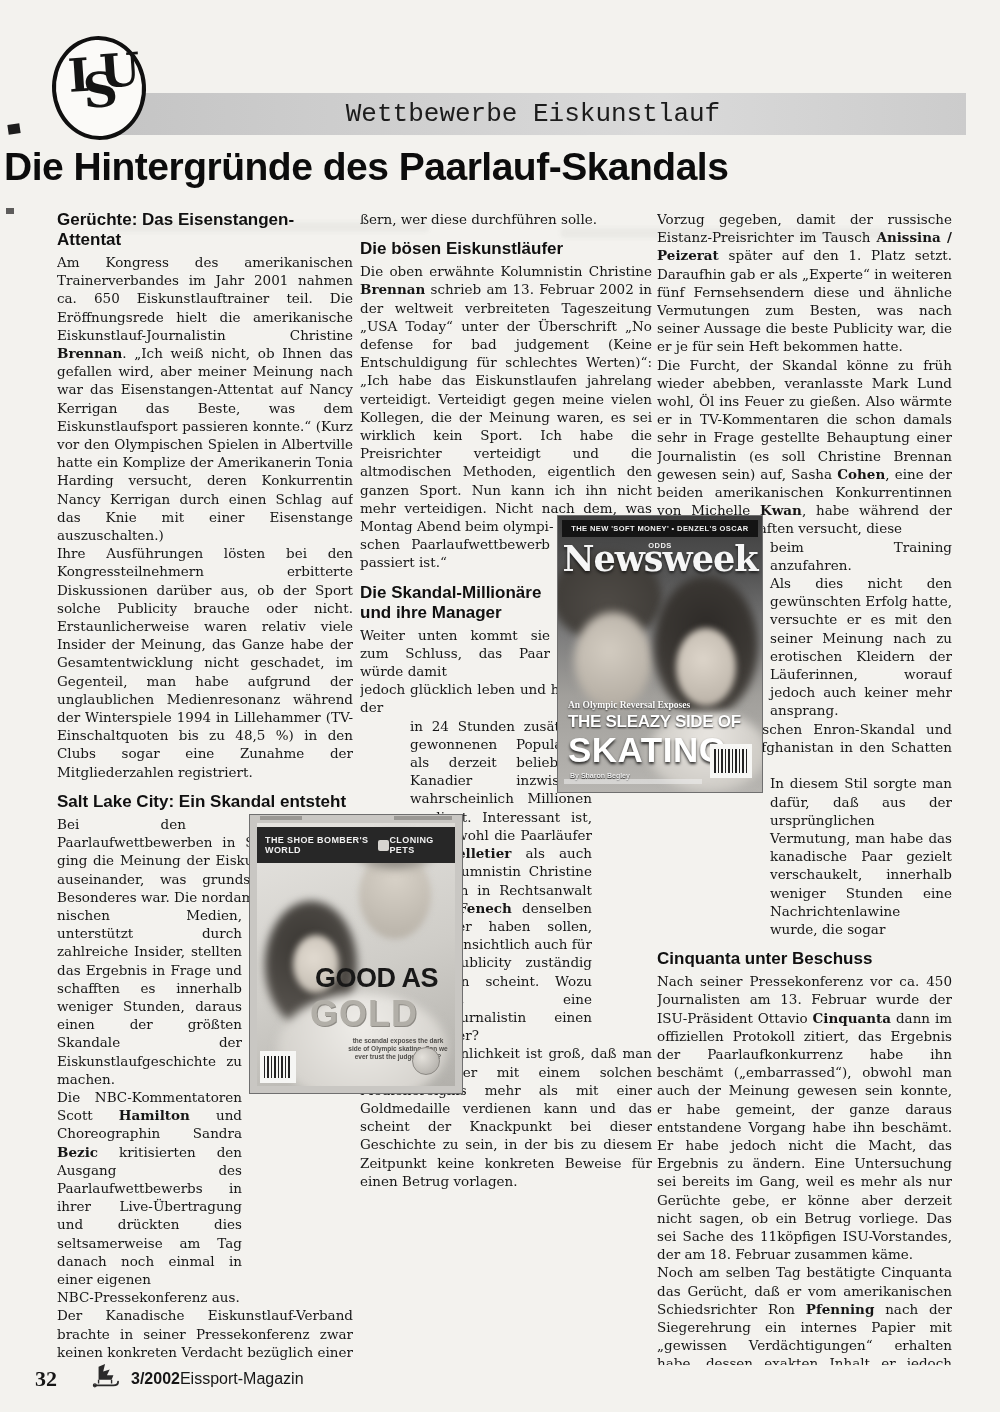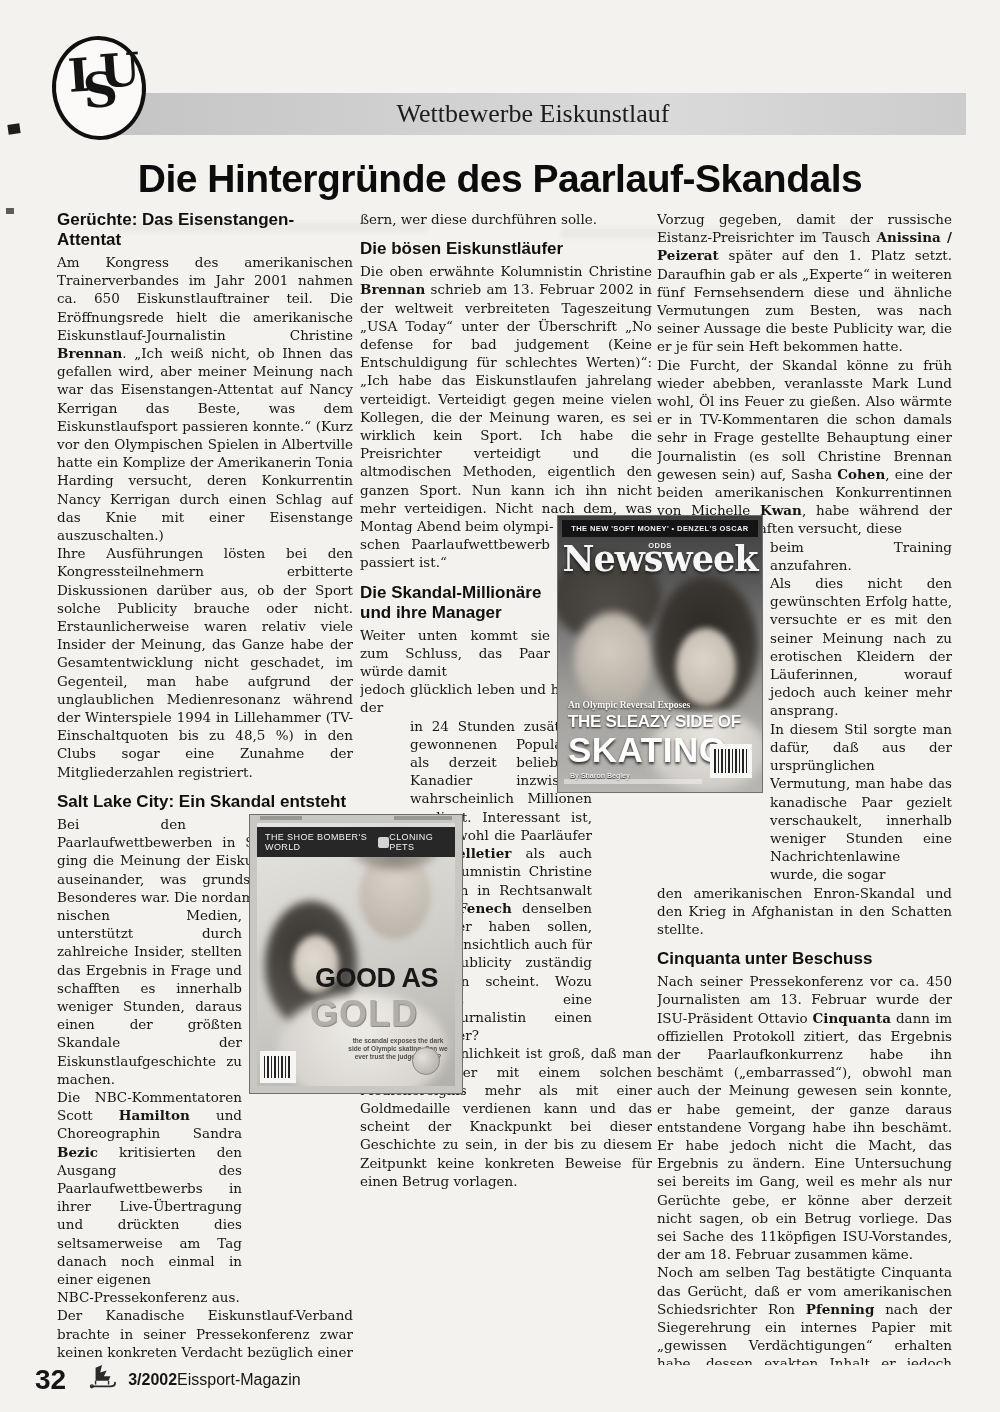--- a/index.html
+++ b/index.html
@@ -3,28 +3,28 @@
 <meta charset="utf-8">
 <style>
   html,body{margin:0;padding:0;background:#e8e7e3;}
   .page{position:relative;width:1000px;height:1412px;margin:0 auto;background:#f3f2ee;overflow:hidden;
         font-family:"DejaVu Serif","Liberation Serif",serif;color:#161616;}
 
   
   .banner-bar{position:absolute;left:100px;top:93px;width:866px;height:42px;
               background:linear-gradient(90deg,#c4c4c4,#dadada 65%,#cccccc);z-index:1;}
   .banner-bar .banner-label{display:block;text-align:center;line-height:42px;
-              font-family:Liberation Serif, serif;font-size:26px;color:#1c1c1c;}
+              font-family:Liberation Mono, monospace;font-size:26px;color:#1c1c1c;}
   .isu-logo{position:absolute;left:52px;top:36px;width:86px;height:96px;border:4px solid #101010;
             border-radius:50%;background:#fbfaf8;z-index:2;transform:rotate(-4deg);}
   .isu-logo span{position:absolute;font-family:"DejaVu Serif",serif;font-weight:700;color:#141414;line-height:1;}
   .isu-logo .l-i{left:13px;top:11px;font-size:46px;}
   .isu-logo .l-s{left:27px;top:26px;font-size:48px;}
   .isu-logo .l-u{left:45px;top:9px;font-size:46px;}
-  .article-title{position:absolute;left:0;right:0;top:141px;text-align:center;margin:16px;
+  .article-title{position:absolute;left:0;right:0;top:141px;margin:4px;
             font-family:"Liberation Sans","DejaVu Sans",sans-serif;font-weight:800;
             font-size:39px;letter-spacing:-0.5px;color:#0c0c0c;z-index:2;}
 
   
   .smudge{position:absolute;background:rgba(95,95,95,.09);border-radius:5px;filter:blur(2px);z-index:0;}
   .edge-mark{position:absolute;background:#1d1d1d;z-index:1;}
 
   
   .col{position:absolute;top:210px;height:1155px;overflow:hidden;z-index:2;}
   .col-1{left:57px;width:296px;}
@@ -41,22 +41,22 @@
   .col-2 .wrap-narrow-right{width:190px;}
   .col-2 .wrap-narrow-left{margin-left:50px;width:182px;}
   .col-3 .wrap-narrow-left{margin-left:113px;width:182px;}
 
   
   .cover{position:absolute;z-index:3;box-shadow:0 0 0 1px #6f6f6f;}
   .cover-gold{left:250px;top:815px;width:212px;height:278px;background:#c9c7c3;}
   .cover-gold .photo{position:absolute;left:7px;right:7px;top:8px;bottom:7px;
         background:linear-gradient(160deg,#e6e4e0,#cfcdc8 55%,#b2b0ab);overflow:hidden;}
   .cover-gold .tiny-bar{position:absolute;top:1px;height:4px;background:#9a9894;}
-  .cover-gold .g-banner{position:absolute;left:7px;right:7px;top:12px;height:30px;background:#272727;
-        color:#f1f1f1;font-family:"Liberation Sans",sans-serif;font-weight:400;font-size:9px;
+  .cover-gold .g-banner{position:absolute;left:7px;right:7px;top:12px;height:36px;background:#272727;
+        color:#f1f1f1;font-family:"Liberation Sans",sans-serif;font-weight:700;font-size:9px;
         letter-spacing:.4px;display:flex;align-items:center;justify-content:space-between;padding:8px 8px;box-sizing:border-box;}
   .g-sep{width:14px;height:11px;background:#d6d4d0;border-radius:2px;}
   .blob{position:absolute;border-radius:50%;filter:blur(4px);}
   .gold-head1{position:absolute;right:24px;top:148px;font-family:Liberation Sans, sans-serif;
         font-weight:800;font-size:27px;color:#181818;letter-spacing:-0.5px;}
   .gold-head2{position:absolute;right:44px;top:178px;font-family:"Liberation Sans",sans-serif;
         font-weight:800;font-size:36px;color:#b2afa8;text-shadow:1px 1px 0 #8d8a84;letter-spacing:1px;}
   .gold-caption{position:absolute;right:14px;top:222px;width:100px;font-family:"Liberation Sans",sans-serif;
         font-size:6.5px;line-height:8px;color:#4f4d4a;text-align:center;font-weight:700;}
   .medal{position:absolute;right:22px;bottom:18px;width:26px;height:26px;border-radius:50%;
@@ -80,21 +80,21 @@
   .n-head2{position:absolute;left:10px;top:214px;font-family:"Liberation Sans",sans-serif;
         font-weight:800;font-size:35px;color:#ffffff;text-shadow:0 2px 3px rgba(0,0,0,.8);letter-spacing:.5px;}
   .n-byline{position:absolute;left:12px;top:256px;font-family:"Liberation Sans",sans-serif;
         font-weight:700;font-size:7px;color:#efefef;text-shadow:0 1px 1px rgba(0,0,0,.8);}
   .cover-news .barcode-box{right:10px;bottom:14px;width:42px;height:34px;}
   .n-bottomline{position:absolute;left:6px;right:60px;bottom:8px;height:5px;background:rgba(240,240,240,.55);}
 
   
   .footer{position:absolute;left:35px;top:1364px;display:flex;align-items:center;z-index:2;
         font-family:"Liberation Sans","DejaVu Sans",sans-serif;color:#161616;}
-  .page-number{font-weight:700;font-size:28px;margin-right:22px;}
+  .page-number{font-weight:700;font-size:22px;margin-right:34px;font-family:Liberation Serif, serif;}
   .skate-icon{margin-right:10px;}
   .issue-number{font-weight:700;font-size:16px;}
   .magazine-name{font-size:16px;}
 </style>
 </head>
 <body>
 
 <div class="page">
 
   <div class="smudge" style="left:70px;top:116px;width:240px;height:12px;"></div>
@@ -135,22 +135,22 @@
       <p class="para wrap-narrow-right" lang="de"><span>Weiter unten kommt sie zum Schluss, das Paar würde damit</span></p>
       <p class="para wrap-full" lang="de"><span>jedoch glücklich leben und habe aufgrund der</span></p>
       <p class="para wrap-narrow-left" lang="de"><span>in 24 Stunden zusätzlich gewonnenen Popularität als derzeit beliebteste Kanadier inzwischen wahrscheinlich Millionen verdient. Interessant ist, daß sowohl die Paarläufer </span><span class="bold">Sale/Pelletier</span><span> als auch die Kolumnistin Christine Brennan in Rechtsanwalt Craig </span><span class="bold">Fenech</span><span> denselben Manager haben sollen, der offensichtlich auch für ihre Publicity zuständig zu sein scheint. Wozu braucht eine Sportjournalistin einen Manager?</span></p>
       <p class="para wrap-full" lang="de"><span>Die Wahrscheinlichkeit ist groß, daß man als Betroffener mit einem solchen Medienereignis mehr als mit einer Goldmedaille verdienen kann und das scheint der Knackpunkt bei dieser Geschichte zu sein, in der bis zu diesem Zeitpunkt keine konkreten Beweise für einen Betrug vorlagen.</span></p>
     </div>
   <div class="col col-3">
       <p class="para wrap-full" lang="de"><span>Vorzug gegeben, damit der russische Eistanz-Preisrichter im Tausch </span><span class="bold">Anissina / Peizerat</span><span> später auf den 1. Platz setzt. Daraufhin gab er als „Experte“ in weiteren fünf Fernsehsendern diese und ähnliche Vermutungen zum Besten, was nach seiner Aussage die beste Publicity war, die er je für sein Heft bekommen hatte.</span></p>
       <p class="para wrap-full" lang="de"><span>Die Furcht, der Skandal könne zu früh wieder abebben, veranlasste Mark Lund wohl, Öl ins Feuer zu gießen. Also wärmte er in TV-Kommentaren die schon damals sehr in Frage gestellte Behauptung einer Journalistin (es soll Christine Brennan gewesen sein) auf, Sasha </span><span class="bold">Cohen</span><span>, eine der beiden amerikanischen Konkurrentinnen von Michelle </span><span class="bold">Kwan</span><span>, habe während der US-Meisterschaften versucht, diese</span></p>
       <p class="para wrap-narrow-left" lang="de"><span>beim Training anzufahren.</span></p>
       <p class="para wrap-narrow-left" lang="de"><span>Als dies nicht den gewünschten Erfolg hatte, versuchte er es mit den seiner Meinung nach zu erotischen Kleidern der Läuferinnen, worauf jedoch auch keiner mehr ansprang.</span></p>
+      <p class="para wrap-full" lang="de"><span>den amerikanischen Enron-Skandal und den Krieg in Afghanistan in den Schatten stellte.</span></p>
       <p class="para wrap-narrow-left" lang="de"><span>In diesem Stil sorgte man dafür, daß aus der ursprünglichen Vermutung, man habe das kanadische Paar gezielt verschaukelt, innerhalb weniger Stunden eine Nachrichtenlawine wurde, die sogar</span></p>
-      <p class="para wrap-full" lang="de"><span>den amerikanischen Enron-Skandal und den Krieg in Afghanistan in den Schatten stellte.</span></p>
       <h3 class="col-heading wrap-full" lang="de"><span>Cinquanta unter Beschuss</span></h3>
       <p class="para wrap-full" lang="de"><span>Nach seiner Pressekonferenz vor ca. 450 Journalisten am 13. Februar wurde der ISU-Präsident Ottavio </span><span class="bold">Cinquanta</span><span> dann im offiziellen Protokoll zitiert, das Ergebnis der Paarlaufkonkurrenz habe ihn beschämt („embarrassed“), obwohl man auch der Meinung gewesen sein konnte, er habe gemeint, der ganze daraus entstandene Vorgang habe ihn beschämt. Er habe jedoch nicht die Macht, das Ergebnis zu ändern. Eine Untersuchung sei bereits im Gang, weil es mehr als nur Gerüchte gebe, er könne aber derzeit nicht sagen, ob ein Betrug vorliege. Das sei Sache des 11köpfigen ISU-Vorstandes, der am 18. Februar zusammen käme.</span></p>
       <p class="para wrap-full" lang="de"><span>Noch am selben Tag bestätigte Cinquanta das Gerücht, daß er vom amerikanischen Schiedsrichter Ron </span><span class="bold">Pfenning</span><span> nach der Siegerehrung ein internes Papier mit „gewissen Verdächtigungen“ erhalten habe, dessen exakten Inhalt er jedoch nicht preisgeben könne. Die Beschuldigungen seien jedoch abgestritten worden.</span></p>
     </div>
 
   <div class="cover cover-gold">
     <div class="tiny-bar" style="left:10px;width:42px;"></div>
     <div class="tiny-bar" style="right:10px;width:58px;"></div>
     <div class="photo">
       <div class="blob" style="left:8px;top:78px;width:92px;height:128px;background:radial-gradient(circle at 45% 35%,#3a3733,#55514c 70%,#6e6a64);"></div>

